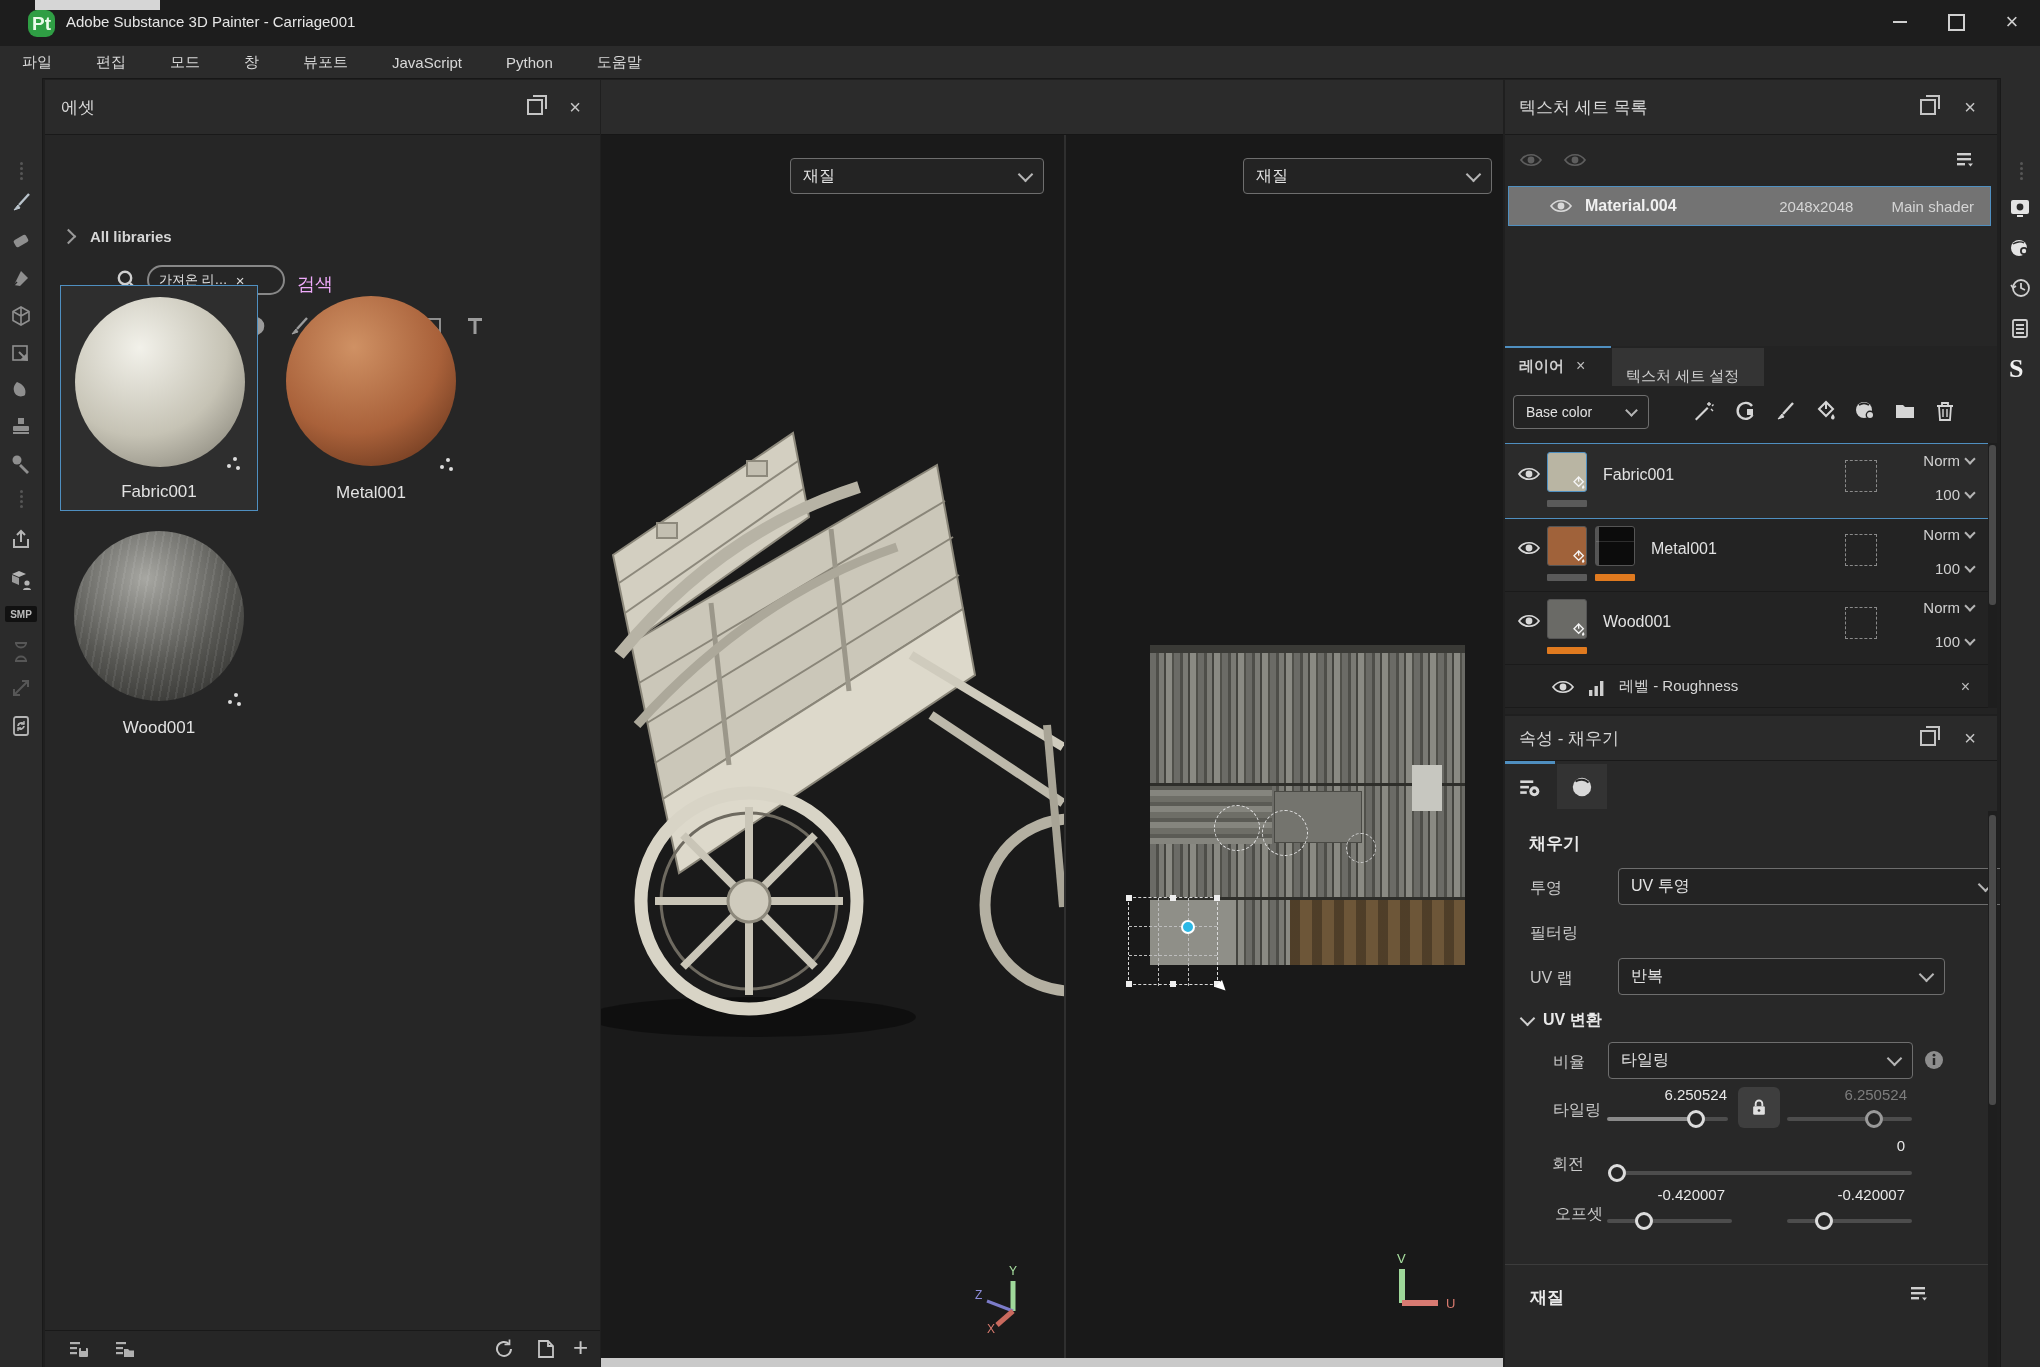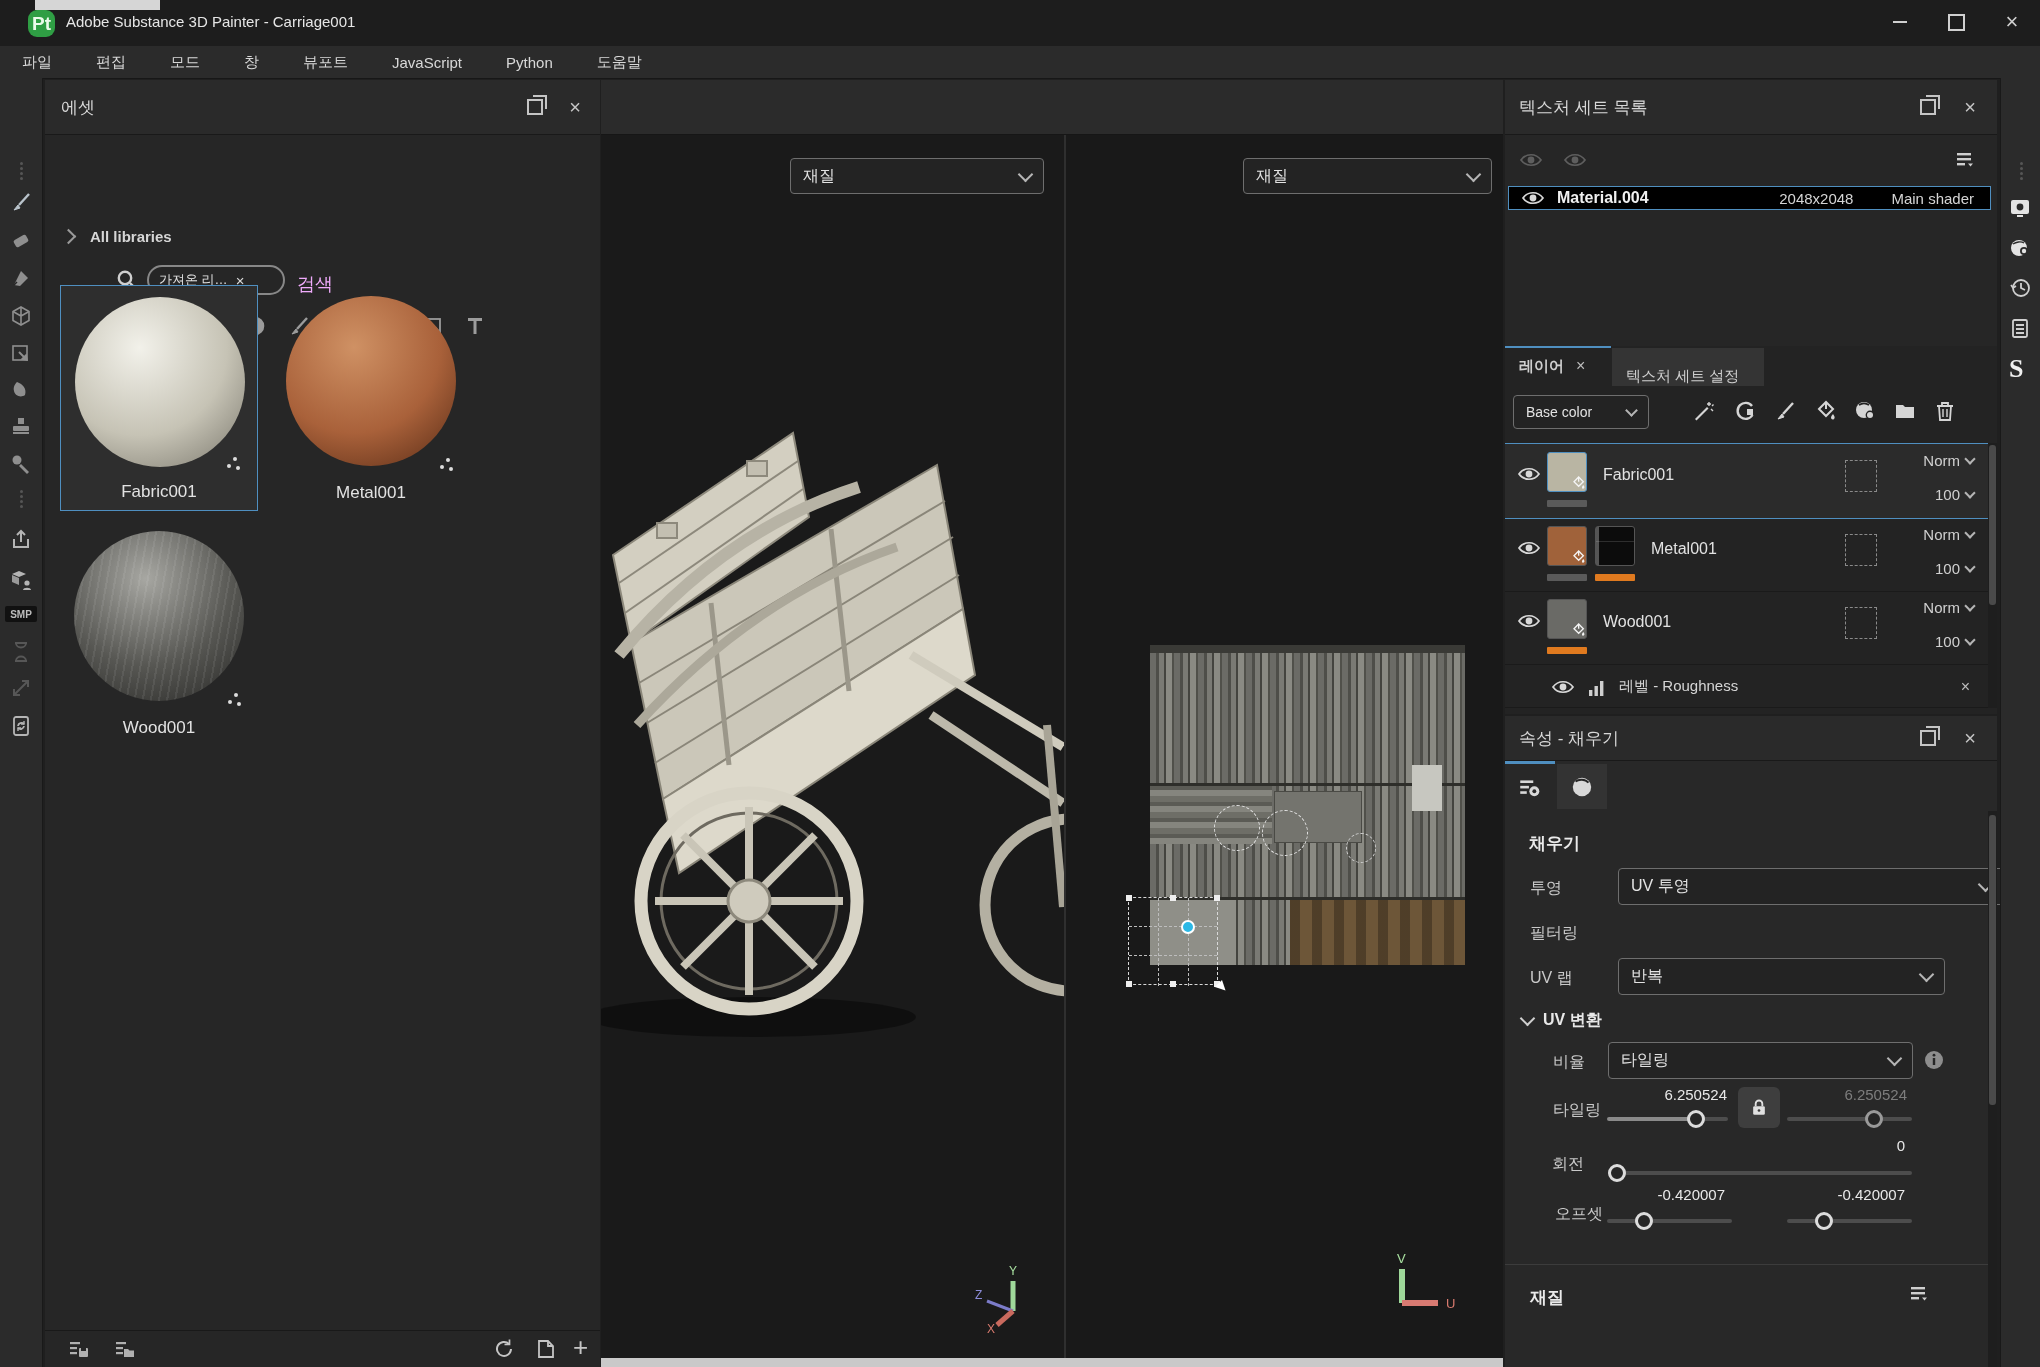--- a/index.html
+++ b/index.html
@@ -717,21 +717,21 @@
     </div>
     <svg class="ic abs" style="left:14px;top:68px;color:#5e5e5e;" width="26" height="26">
         <use href="#i-eye"></use>
       </svg>
     <svg class="ic abs" style="left:58px;top:68px;color:#5e5e5e;" width="26" height="26">
         <use href="#i-eye"></use>
       </svg>
     <svg class="ic abs" style="left:448px;top:68px;color:#cfcfcf;" width="26" height="26">
         <use href="#i-sort"></use>
       </svg>
-    <div class="abs flex" style="left:3px;top:106px;width:483px;height:24px;background:#000000;border:1px solid var(--accent);box-sizing:border-box;">
+    <div class="abs flex" style="left:3px;top:106px;width:483px;height:40px;background:#737373;border:1px solid var(--accent);box-sizing:border-box;padding-left:28px;">
       <svg class="ic" style="margin-left:12px;color:#d8d8d8;" width="24" height="24">
           <use href="#i-eye"></use>
         </svg>
       <span style="margin-left:12px;font-size:16px;font-weight:bold;color:#f0f0f0;">Material.004</span>
       <span style="margin-left:auto;font-size:15px;color:#d5d5d5;">2048x2048</span>
       <span style="margin-left:38px;margin-right:16px;font-size:15px;color:#d5d5d5;">Main shader</span>
     </div>
   </div>
 
   <div class="abs panel" style="left:1505px;top:346px;width:492px;height:368px;background:#232323;">

